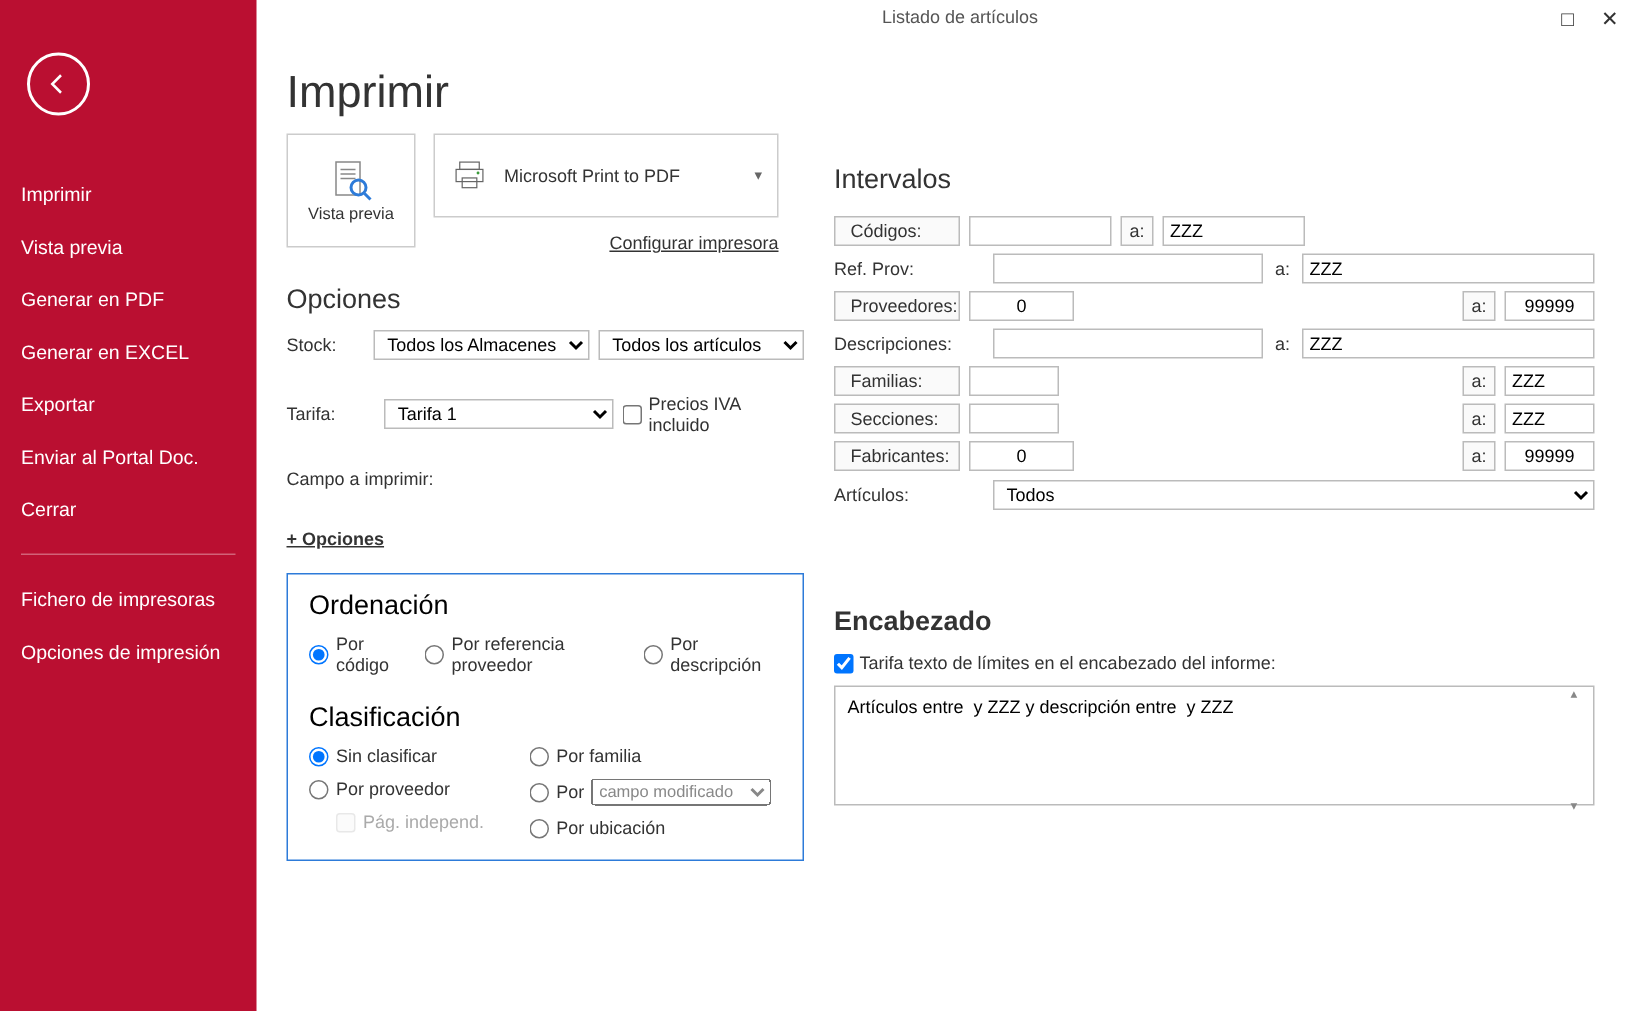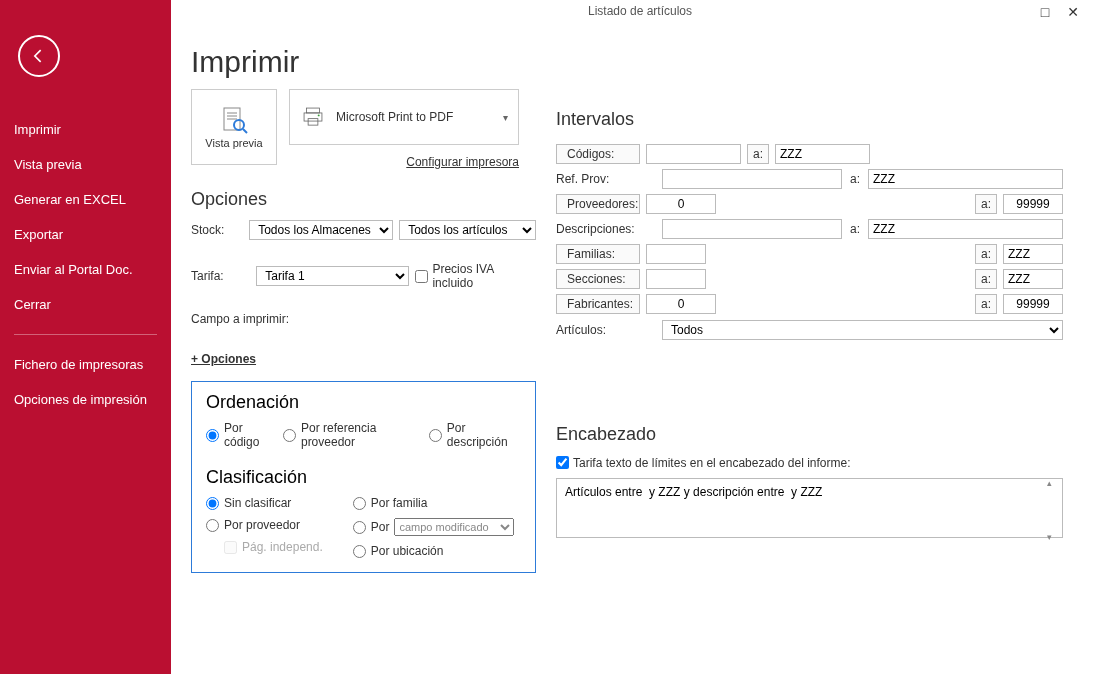--- a/index.html
+++ b/index.html
@@ -60,40 +60,41 @@
   .int-row { display:flex; align-items:center; gap:6px; margin-bottom:5px; font-size:12px; }
   .int-row .btn-lbl { border:1px solid #bbb; height:20px; padding:0 10px; display:inline-flex; align-items:center; background:#fafafa; cursor:pointer; }
   .int-row .btn-lbl.fw { width:84px; }
   .int-row span.lbl2 { width:100px; display:inline-block; }
   .int-row span.a { width:14px; text-align:center; }
   .int-row .a-btn { border:1px solid #bbb; height:20px; width:22px; display:inline-flex; align-items:center; justify-content:center; background:#fafafa; cursor:pointer; }
   input.int-in { border:1px solid #bbb; height:20px; font-size:12px; padding:0 4px; }
   input.int-in.num { text-align:center; }
 
   
-  .header-box { border:1px solid #bbb; height:60px; width:100%; font-size:12px; padding:6px 8px; resize:none; position:relative; }
+  .header-box { border:1px solid #bbb; height:80px; width:100%; font-size:12px; padding:6px 8px; resize:none; position:relative; }
   .scroll-hint { position:absolute; right:2px; top:0; bottom:0; width:14px; display:flex; flex-direction:column; justify-content:space-between; font-size:9px; color:#888; }
 
   
   h2.sub { font-size: 18px; font-weight:400; color:#000000; }
 </style>
 </head>
 <body>
 
 <div class="root">
 
   <div class="sidebar">
     <div class="back-circle">
       <svg viewBox="0 0 24 24">
         <polyline points="14,5 7,12 14,19"></polyline>
       </svg>
     </div>
     <div class="side-menu">
       <div class="side-item">Imprimir</div>
       <div class="side-item">Vista previa</div>
+      <div class="side-item">Generar en PDF</div>
       <div class="side-item">Generar en EXCEL</div>
       <div class="side-item">Exportar</div>
       <div class="side-item">Enviar al Portal Doc.</div>
       <div class="side-item">Cerrar</div>
       <div class="side-sep"></div>
       <div class="side-item">Fichero de impresoras</div>
       <div class="side-item">Opciones de impresión</div>
     </div>
   </div>
 
@@ -266,21 +267,21 @@
             <input class="int-in num" style="width: 60px;" value="99999">
           </div>
 
           <div class="int-row" style="margin-top:6px;">
             <span class="lbl2">Artículos:</span>
             <select class="sel" style="flex:1;"><option>Todos</option></select>
           </div>
         </div>
 
         
-        <h2 class="sec" style="margin-top:84px;">Encabezado</h2>
+        <h2 class="sec" style="margin-top:64px;font-weight:bold;">Encabezado</h2>
         <label class="chk" style="margin-bottom:8px;">
           <input type="checkbox" checked="" style="">
             <span>Tarifa texto de límites en el encabezado del informe:</span>
         </label>
         <div style="position:relative;">
           <textarea class="header-box" style="">Artículos entre  y ZZZ y descripción entre  y ZZZ</textarea>
           <div class="scroll-hint">
               <span>▴</span>
               <span>▾</span>
             </div>

